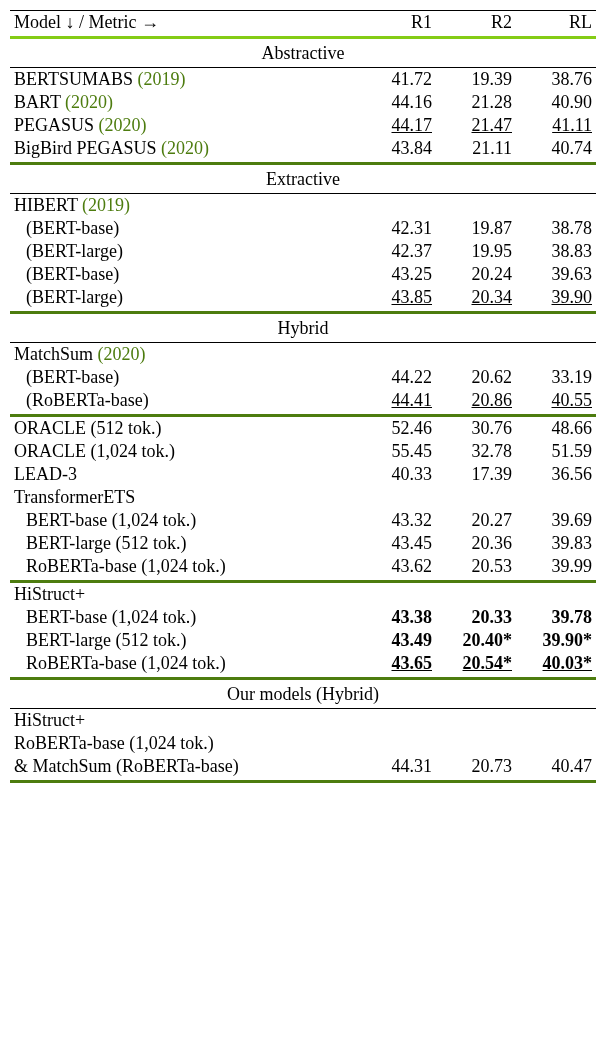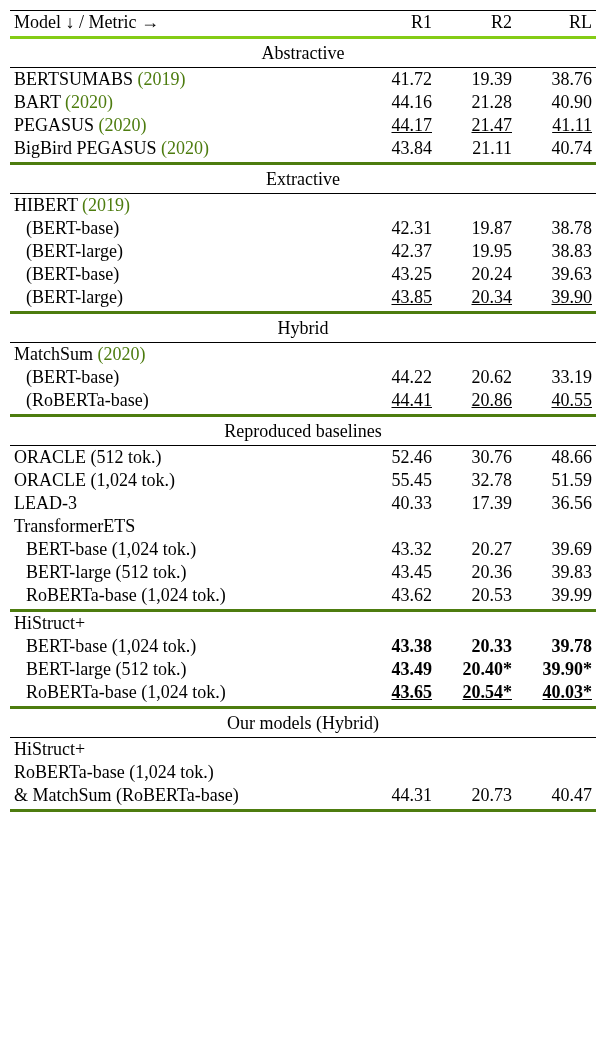--- a/index.html
+++ b/index.html
@@ -135,23 +135,20 @@
     <td class="num">20.62</td>
     <td class="num">33.19</td>
   </tr>
   <tr class="line-below">
     <td class="indent">(RoBERTa-base)</td>
     <td class="num"><span class="ul">44.41</span></td>
     <td class="num"><span class="ul">20.86</span></td>
     <td class="num"><span class="ul">40.55</span></td>
   </tr>
 
-  <tr class="section-row">
-        <td colspan="4">Reproduced baselines</td>
-      </tr>
 
   <tr>
     <td>ORACLE (512 tok.)</td>
     <td class="num">52.46</td>
     <td class="num">30.76</td>
     <td class="num">48.66</td>
   </tr>
   <tr>
     <td>ORACLE (1,024 tok.)</td>
     <td class="num">55.45</td>

